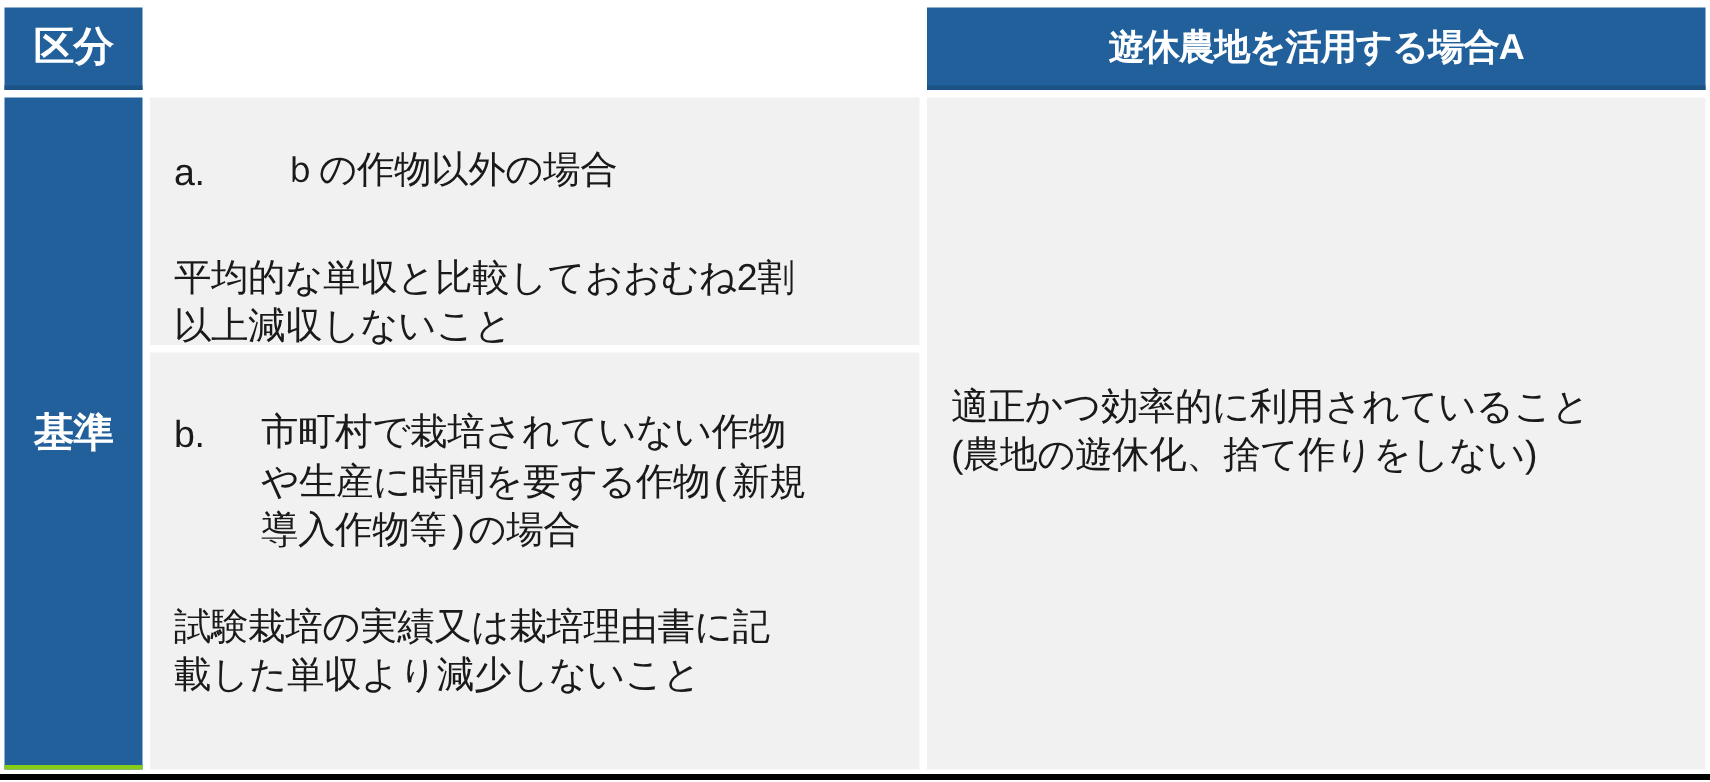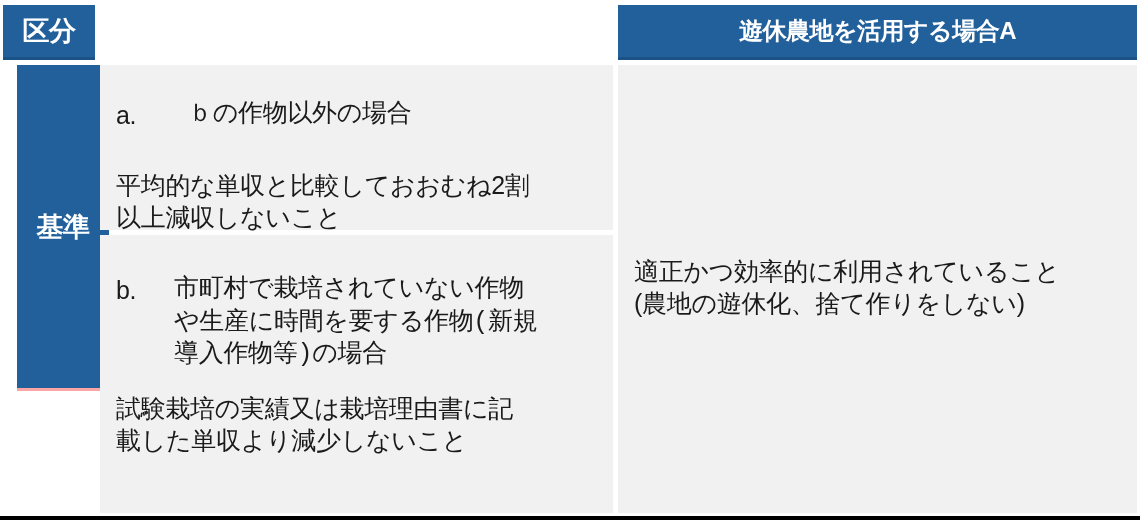--- a/index.html
+++ b/index.html
@@ -38,26 +38,26 @@
     font-weight: 700;
     letter-spacing: -0.5px;
   }
 
   .hdr-kubun { left: 3px;   top: 5px;  width: 92px;  height: 55px; font-size: 27px; }
   .hdr-mid   { left: 100px; top: 5px;  width: 513px; height: 55px; font-size: 27px; }
   .hdr-right { left: 618px; top: 5px;  width: 519px; height: 55px; font-size: 24px; }
 
   
   .side-label {
-    left: 17px;
+    left: 3px;
     top: 65px;
     width: 92px;
-    height: 326px;
+    height: 448px;
     background: #21609B;
-    border-bottom: 3px solid #fca5a5;
+    border-bottom: 3px solid #84cc16;
     color: #ffffff;
     display: flex;
     align-items: center;
     justify-content: center;
     font-size: 27px;
     font-weight: 700;
     letter-spacing: -0.5px;
   }
 
   
@@ -103,21 +103,21 @@
   .list-body {
     flex: 1 1 auto;
     white-space: pre-line;
     font-family: Liberation Mono, monospace;
   }
 
   .blk-a-head { margin-top: 34px; }
   .blk-a-sub  { margin-top: 37px; }
 
   .blk-b-head { margin-top: 39px; }
-  .blk-b-sub  { margin-top: 20px; }
+  .blk-b-sub  { margin-top: 30px; }
 
   .right-txt {
     font-size: 25px;
     line-height: 1.30;
     letter-spacing: -0.3px;
     white-space: pre-line;
     margin-top: -4px;
   }
 
   

